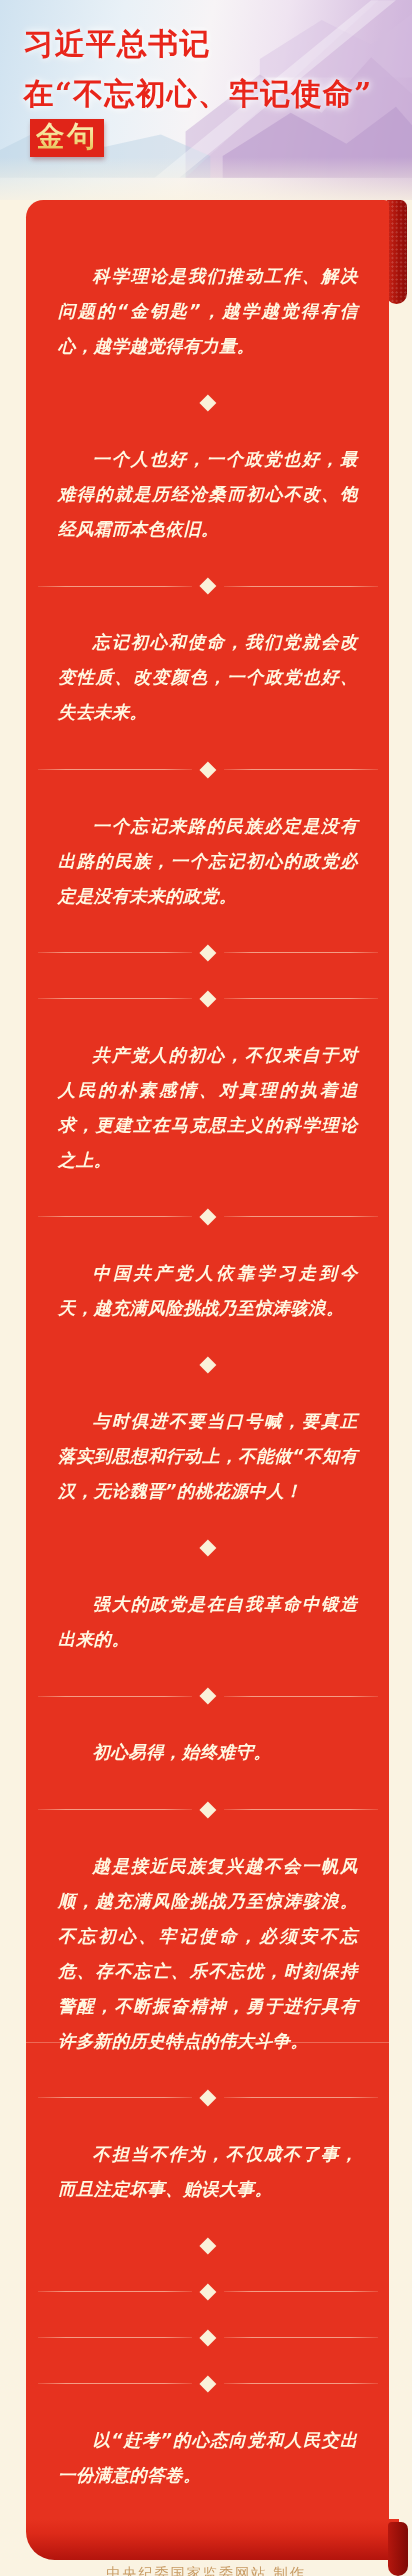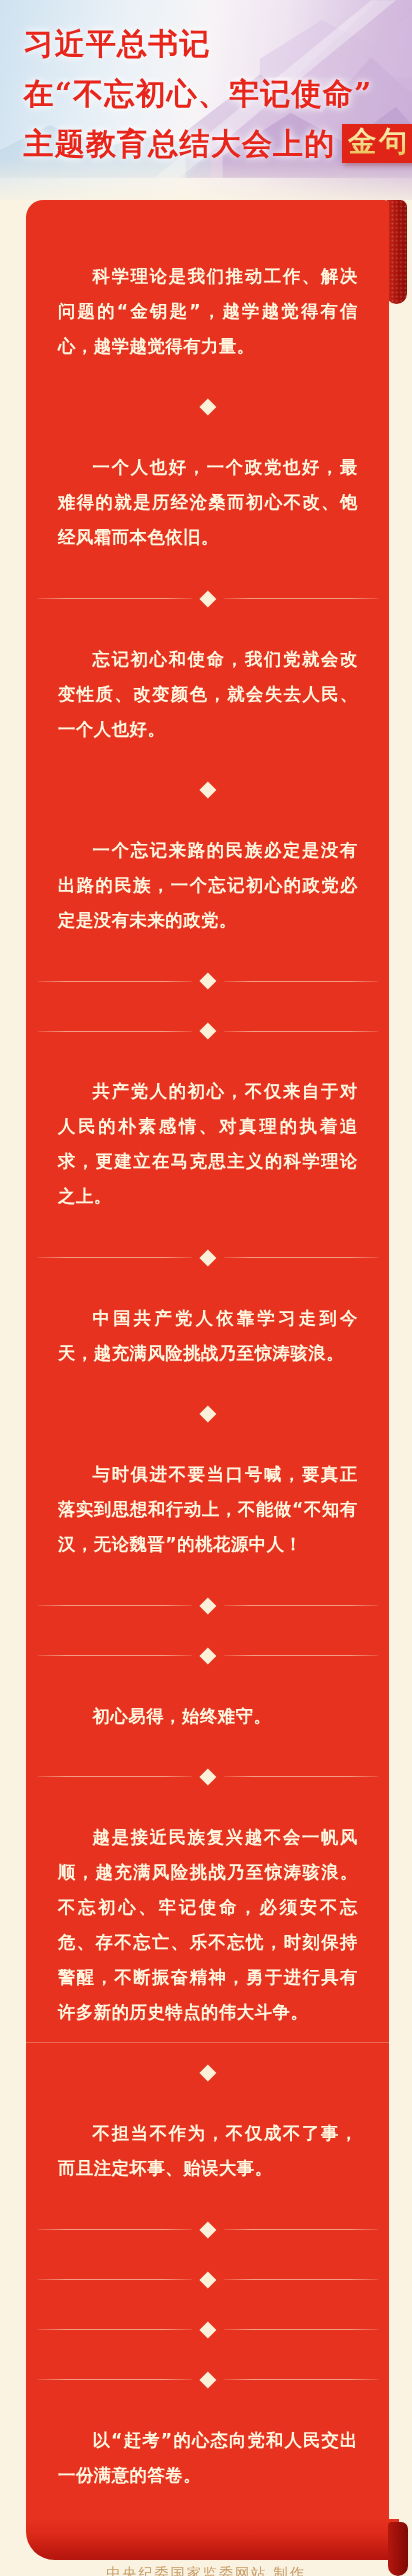--- a/index.html
+++ b/index.html
@@ -82,21 +82,21 @@
   .scroll-body{
     position:relative;z-index:2;
     margin-left:26px;
     width:363px;height:2319px;
     background:var(--scroll_red,#e6321f);
     border-radius:17.3px 5px 0 0;
     padding:59px 31px 26px 32px;
   }
   .scroll-inner{
     height:100%;
-    display:flex;flex-direction:column;justify-content:space-between;
+    display:flex;flex-direction:column;justify-content:space-between;font-style:italic;
   }
   .quote{
     color:var(--quote_text,#fff8e1);
     font-size:17.3px;
     font-weight:bold;
     line-height:35px;
     letter-spacing:0.6px;
     text-indent:2em;
     text-align:justify;
   }
@@ -152,21 +152,20 @@
     <polygon points="300,212 420,120 520,182 600,92 666,152 666,287 300,287" fill="#c7abd6" opacity="0.50"></polygon>
     <polygon points="360,252 470,182 560,232 640,172 666,202 666,287 360,287" fill="#b393c8" opacity="0.55"></polygon>
     <polygon points="0,242 80,202 170,237 260,217 340,252 340,287 0,287" fill="#b9d0e2" opacity="0.45"></polygon>
     <polygon points="300,287 612,0 666,0 666,287" fill="#cdaed7" opacity="0.22"></polygon>
     <polygon points="250,287 600,0 640,0 290,287" fill="#ffffff" opacity="0.35"></polygon>
   </svg>
   <div class="title">
     <span class="title-line">习近平总书记</span>
     <span class="title-line">在“不忘初心、牢记使命”</span>
     <span class="title-line title-line3">
-      <span>主题教育总结大会上的</span>
       <span class="badge">
         <span class="badge-text">金句</span>
       </span>
     </span>
   </div>
 </div>
 
 <div class="scroll-wrap">
   <div class="curl-top-right"></div>
   <div class="scroll-body">
@@ -176,21 +175,21 @@
           <span class="line"></span>
           <span class="diamond"></span>
           <span class="line"></span>
         </div>
         <p class="quote">一个人也好，一个政党也好，最难得的就是历经沧桑而初心不改、饱经风霜而本色依旧。</p>
         <div class="divider">
           <span class="line"></span>
           <span class="diamond"></span>
           <span class="line"></span>
         </div>
-        <p class="quote">忘记初心和使命，我们党就会改变性质、改变颜色，就会失去人民、一个人也好。</p>
+        <p class="quote">忘记初心和使命，我们党就会改变性质、改变颜色，一个政党也好、失去未来。</p>
         <div class="divider">
           <span class="line"></span>
           <span class="diamond"></span>
           <span class="line"></span>
         </div>
         <p class="quote">一个忘记来路的民族必定是没有出路的民族，一个忘记初心的政党必定是没有未来的政党。</p>
         <div class="divider">
           <span class="line"></span>
           <span class="diamond"></span>
           <span class="line"></span>
@@ -211,20 +210,21 @@
           <span class="line"></span>
           <span class="diamond"></span>
           <span class="line"></span>
         </div>
         <p class="quote">与时俱进不要当口号喊，要真正落实到思想和行动上，不能做“不知有汉，无论魏晋”的桃花源中人！</p>
         <div class="divider">
           <span class="line"></span>
           <span class="diamond"></span>
           <span class="line"></span>
         </div>
+        <p class="quote">强大的政党是在自我革命中锻造出来的。</p>
         <div class="divider">
           <span class="line"></span>
           <span class="diamond"></span>
           <span class="line"></span>
         </div>
         <p class="quote">初心易得，始终难守。</p>
         <div class="divider">
           <span class="line"></span>
           <span class="diamond"></span>
           <span class="line"></span>

